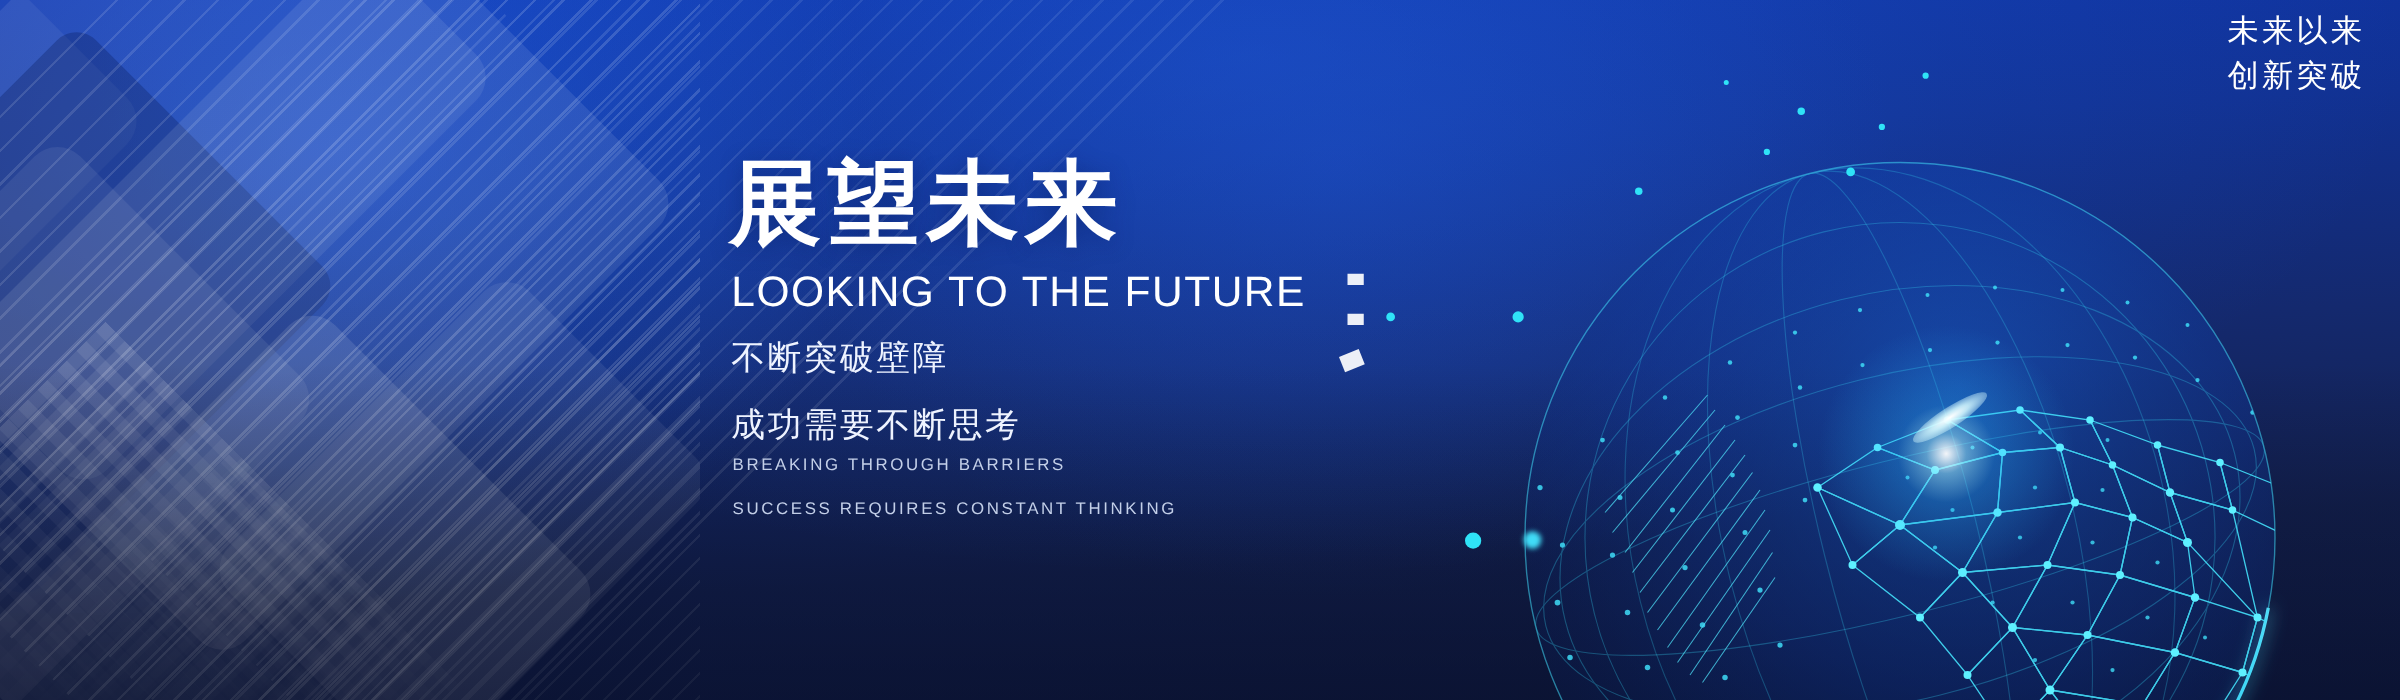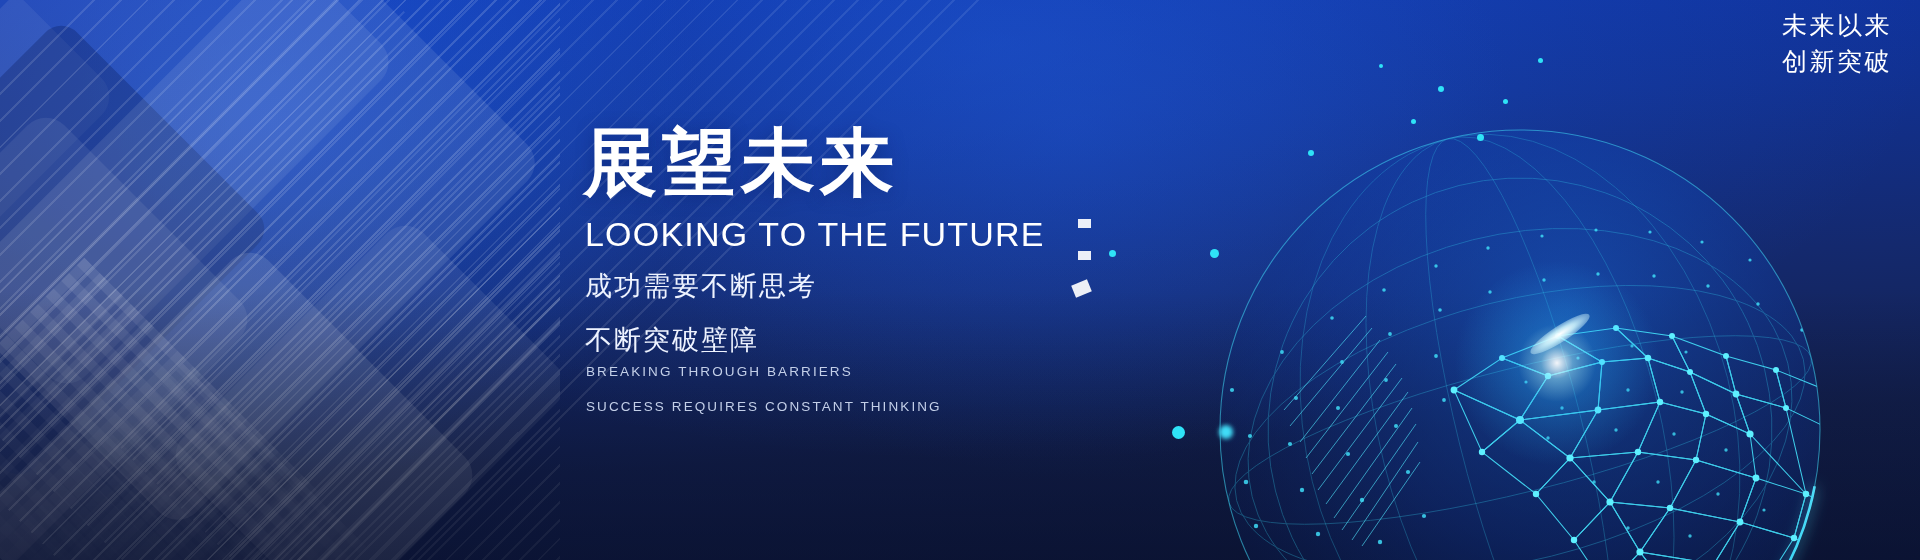--- a/index.html
+++ b/index.html
@@ -356,22 +356,22 @@
     </div>
   <div id="chips">
       <div class="chip" style="left: 1078px; top: 219px; width: 13px; height: 9px;"></div>
       <div class="chip" style="left: 1078px; top: 251px; width: 13px; height: 9px;"></div>
       <div class="chip" style="left: 1073px; top: 282px; width: 17px; height: 13px; transform: rotate(-22deg);"></div>
     </div>
 
   <div class="textblock">
     <h1 class="t-cn-main">展望未来</h1>
     <div class="t-en-main">LOOKING TO THE FUTURE</div>
+    <div class="t-cn-sub">不断突破壁障</div>
     <div class="t-cn-sub">成功需要不断思考</div>
-    <div class="t-cn-sub">不断突破壁障</div>
     <div class="t-en-sub" style="margin-top:0;">BREAKING THROUGH BARRIERS</div>
     <div class="t-en-sub">SUCCESS REQUIRES CONSTANT THINKING</div>
   </div>
 
   <div class="corner">
     <div>未来以来</div>
     <div>创新突破</div>
   </div>
 
 </div>

